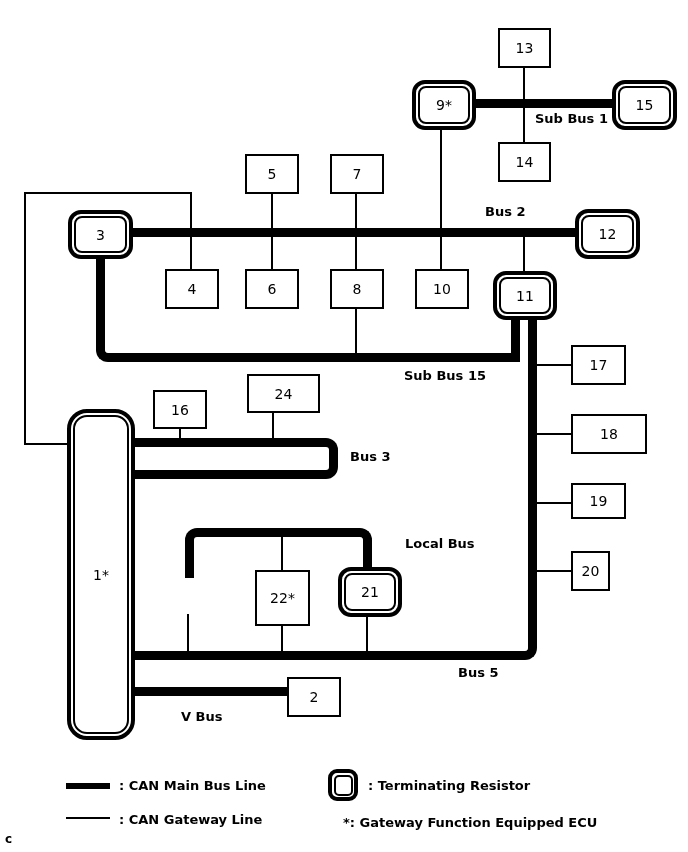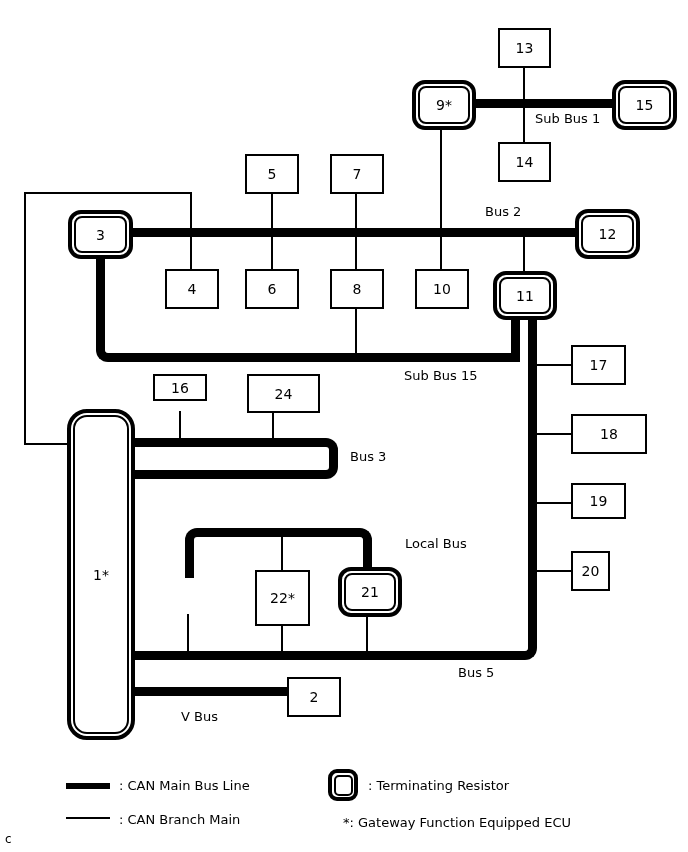--- a/index.html
+++ b/index.html
@@ -10,21 +10,21 @@
   .node { position:absolute; background:#fff; border:2.5px solid #000; z-index:2;
           display:flex; align-items:center; justify-content:center; font-size:14px; box-sizing:border-box; }
   .res  { position:absolute; background:#fff; border:4.5px solid #000; border-radius:13px;
           z-index:2; padding:2px; box-sizing:border-box; }
   .res-in { width:100%; height:100%; border:2.2px solid #000; border-radius:8px;
           display:flex; align-items:center; justify-content:center; font-size:14px; box-sizing:border-box; }
   .tall { border-radius:20px; }
   .tall .res-in { border-radius:14px; }
   .res-sm { border-width:4px; border-radius:9px; padding:1.5px; }
   .res-sm .res-in { border-width:2px; border-radius:5px; }
-  .lbl  { position:absolute; font-size:13px; white-space:nowrap; z-index:3; }
+  .lbl  { position:absolute; font-size:13px; white-space:nowrap; z-index:3;font-weight:bold; }
   .fn   { font-size:12px; }
 </style>
 </head>
 <body>
 
 <div class="canvas">
 
   <div class="ln" style="left:523px;top:66px;width:2px;height:78px"></div>
   <div class="ln" style="left:440px;top:128px;width:2px;height:143px"></div>
   <div class="ln" style="left:271px;top:192px;width:2px;height:40px"></div>
@@ -74,21 +74,21 @@
     </div>
   <div class="node" style="left:245px;top:269px;width:54px;height:40px">
       <span>6</span>
     </div>
   <div class="node" style="left:330px;top:269px;width:54px;height:40px">
       <span>8</span>
     </div>
   <div class="node" style="left:415px;top:269px;width:54px;height:40px">
       <span>10</span>
     </div>
-  <div class="node" style="left:153px;top:374px;width:54px;height:27px">
+  <div class="node" style="left:153px;top:390px;width:54px;height:39px">
       <span>16</span>
     </div>
   <div class="node" style="left:247px;top:374px;width:73px;height:39px">
       <span>24</span>
     </div>
   <div class="node" style="left:571px;top:345px;width:55px;height:40px">
       <span>17</span>
     </div>
   <div class="node" style="left:571px;top:414px;width:76px;height:40px">
       <span>18</span>
@@ -146,21 +146,21 @@
   <div class="lbl" style="left:485px;top:204px">Bus 2</div>
   <div class="lbl" style="left:404px;top:368px">Sub Bus 15</div>
   <div class="lbl" style="left:350px;top:449px">Bus 3</div>
   <div class="lbl" style="left:405px;top:536px">Local Bus</div>
   <div class="lbl" style="left:458px;top:665px">Bus 5</div>
   <div class="lbl" style="left:181px;top:709px">V Bus</div>
 
   <div class="ln" style="left:66px;top:783px;width:44px;height:6px"></div>
   <div class="lbl" style="left:119px;top:778px">: CAN Main Bus Line</div>
   <div class="ln" style="left:66px;top:817px;width:44px;height:2px"></div>
-  <div class="lbl" style="left:119px;top:812px">: CAN Branch Main</div>
+  <div class="lbl" style="left:119px;top:812px">: CAN Gateway Line</div>
   <div class="res res-sm" style="left:328px;top:769px;width:30px;height:32px">
       <div class="res-in"></div>
     </div>
   <div class="lbl" style="left:368px;top:778px">: Terminating Resistor</div>
   <div class="lbl" style="left:343px;top:815px">*: Gateway Function Equipped ECU</div>
 
   <div class="lbl fn" style="left:5px;top:832px">c</div>
 
 </div>
 

